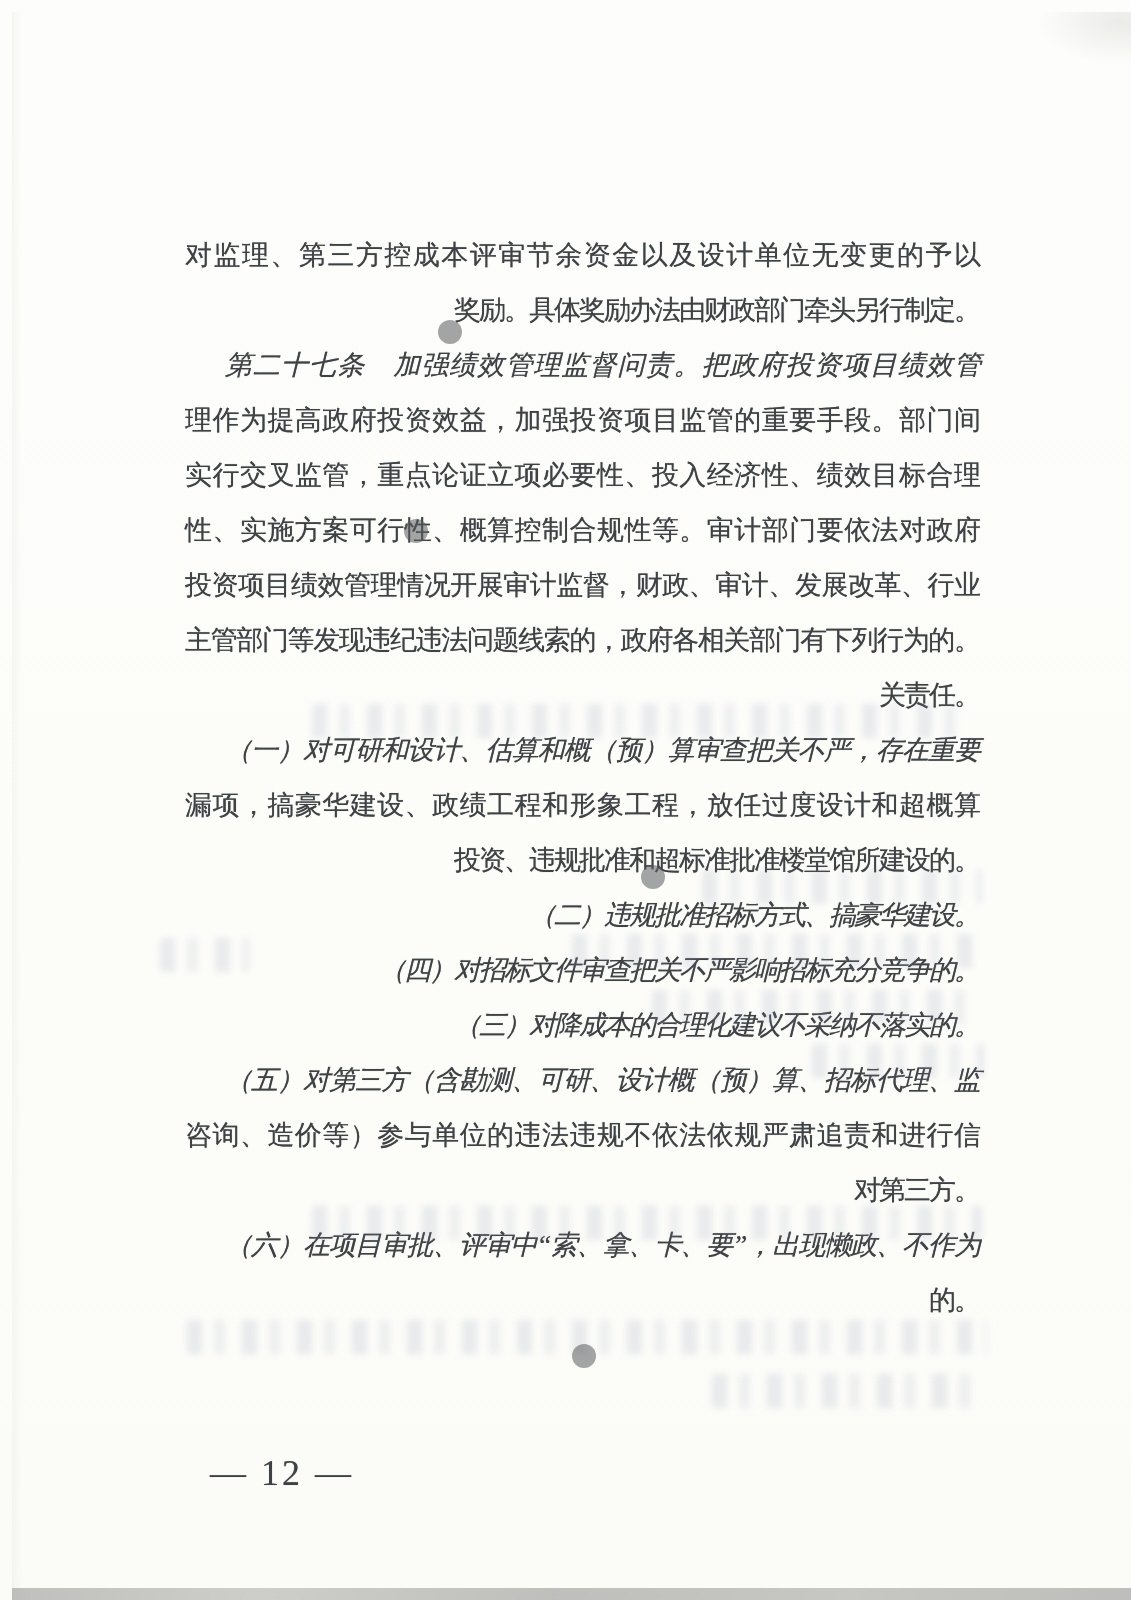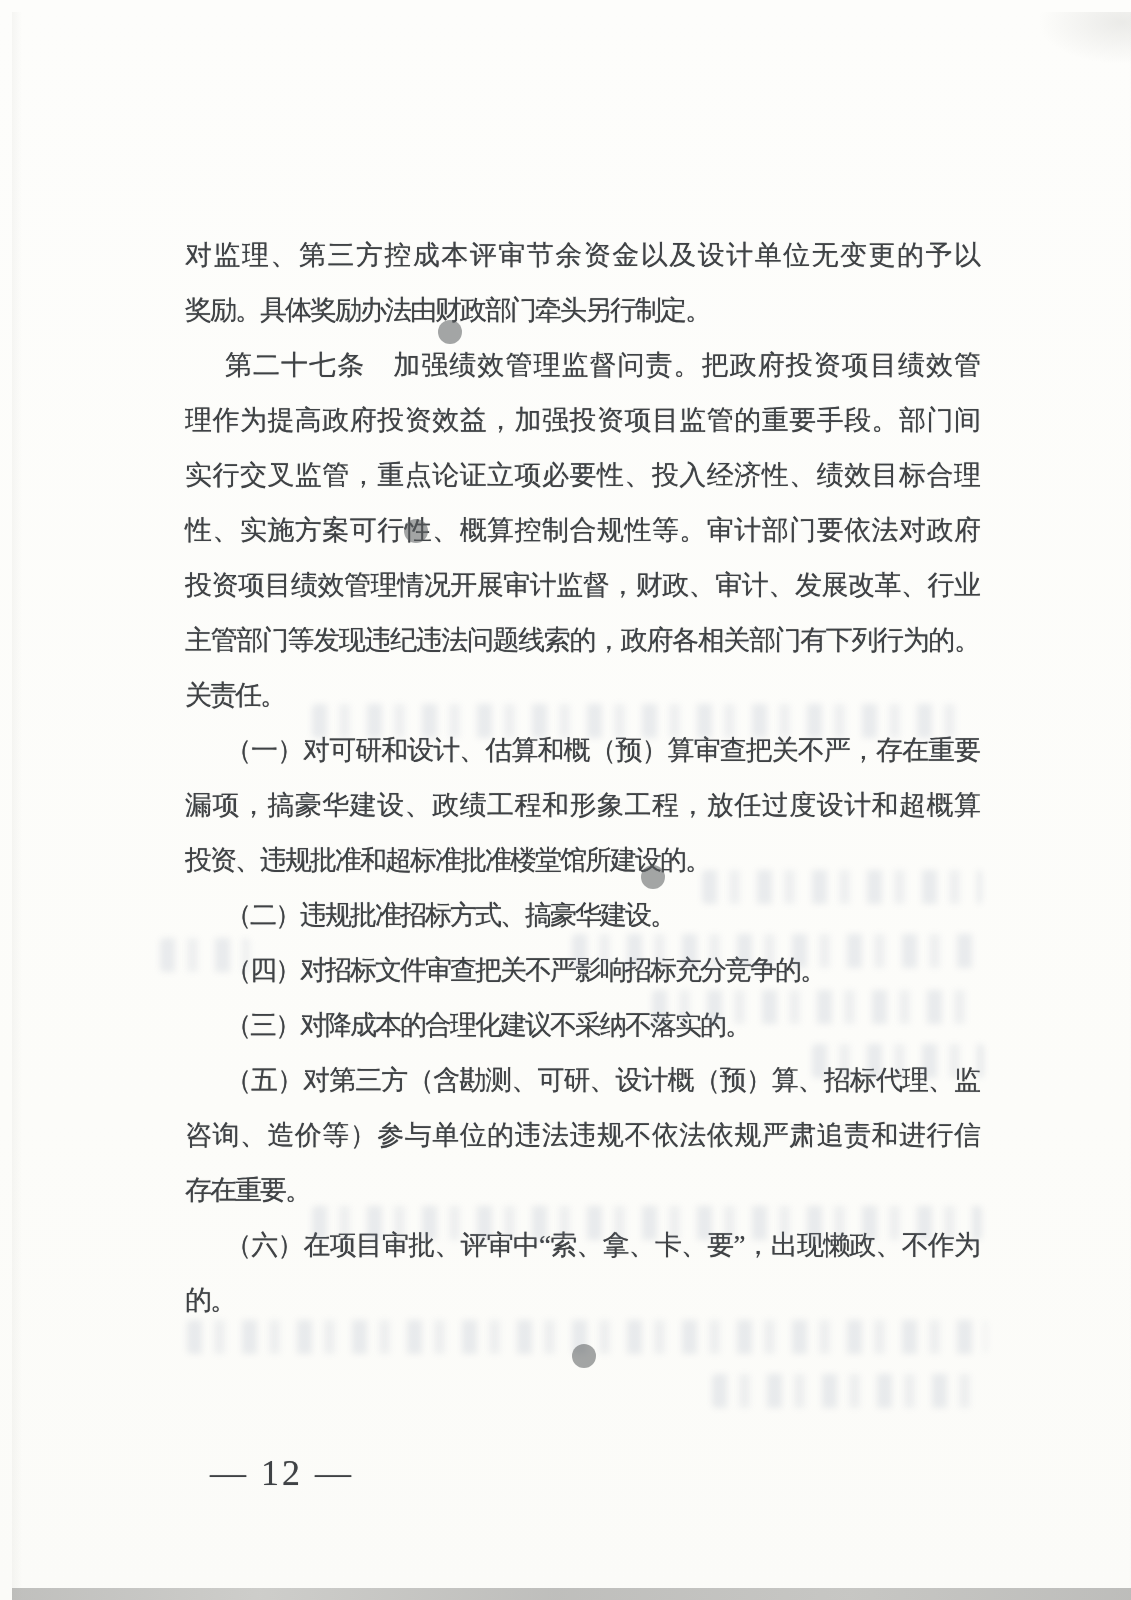--- a/index.html
+++ b/index.html
@@ -33,29 +33,29 @@
     position:absolute;left:0;bottom:0;width:1131px;height:7px;
     background:linear-gradient(90deg,#8f8f8d 0%,#a8a8a5 22%,#8d8d8b 48%,#9c9c99 74%,#8a8a88 100%);
     opacity:.55;
   }
   .text-column{
     position:absolute;left:149px;top:192px;width:842px;
   }
   .line{
     height:55px;line-height:55px;overflow:hidden;
     font-size:27px;letter-spacing:-2px;color:var(--ink);
-    white-space:nowrap;text-align:left;
+    white-space:nowrap;text-align:right;
     text-shadow:0 0 .7px rgba(70,72,75,.75);
   }
   .line.fill{
     white-space:normal;
     text-align:justify;text-align-last:justify;
     text-justify:inter-character;
   }
-  .line.indent{padding-left:52px;}
+  .line.indent{padding-left:52px;font-style:italic;}
   .page-number{
     position:absolute;left:186px;top:1428px;
     font-size:36px;letter-spacing:3px;color:var(--ink);
     text-shadow:0 0 .7px rgba(70,72,75,.7);
     white-space:nowrap;
   }
   
   .bleed{
     position:absolute;height:34px;border-radius:4px;
     filter:blur(3px);opacity:.38;pointer-events:none;
@@ -97,21 +97,21 @@
       <div class="line fill">主管部门等发现违纪违法问题线索的，政府各相关部门有下列行为的。</div>
       <div class="line">关责任。</div>
       <div class="line indent fill">（一）对可研和设计、估算和概（预）算审查把关不严，存在重要</div>
       <div class="line fill">漏项，搞豪华建设、政绩工程和形象工程，放任过度设计和超概算</div>
       <div class="line">投资、违规批准和超标准批准楼堂馆所建设的。</div>
       <div class="line indent">（二）违规批准招标方式、搞豪华建设。</div>
       <div class="line indent">（四）对招标文件审查把关不严影响招标充分竞争的。</div>
       <div class="line indent">（三）对降成本的合理化建议不采纳不落实的。</div>
       <div class="line indent fill">（五）对第三方（含勘测、可研、设计概（预）算、招标代理、监理、</div>
       <div class="line fill">咨询、造价等）参与单位的违法违规不依法依规严肃追责和进行信</div>
-      <div class="line">存在重要。</div>
+      <div class="line">对第三方。</div>
       <div class="line indent fill">（六）在项目审批、评审中“索、拿、卡、要”，出现懒政、不作为</div>
       <div class="line">的。</div>
     </div>
 
   <div class="page-number">— 12 —</div>
 
   <div class="bleed b1"></div>
   <div class="bleed b2"></div>
   <div class="bleed b3"></div>
   <div class="bleed b4"></div>

